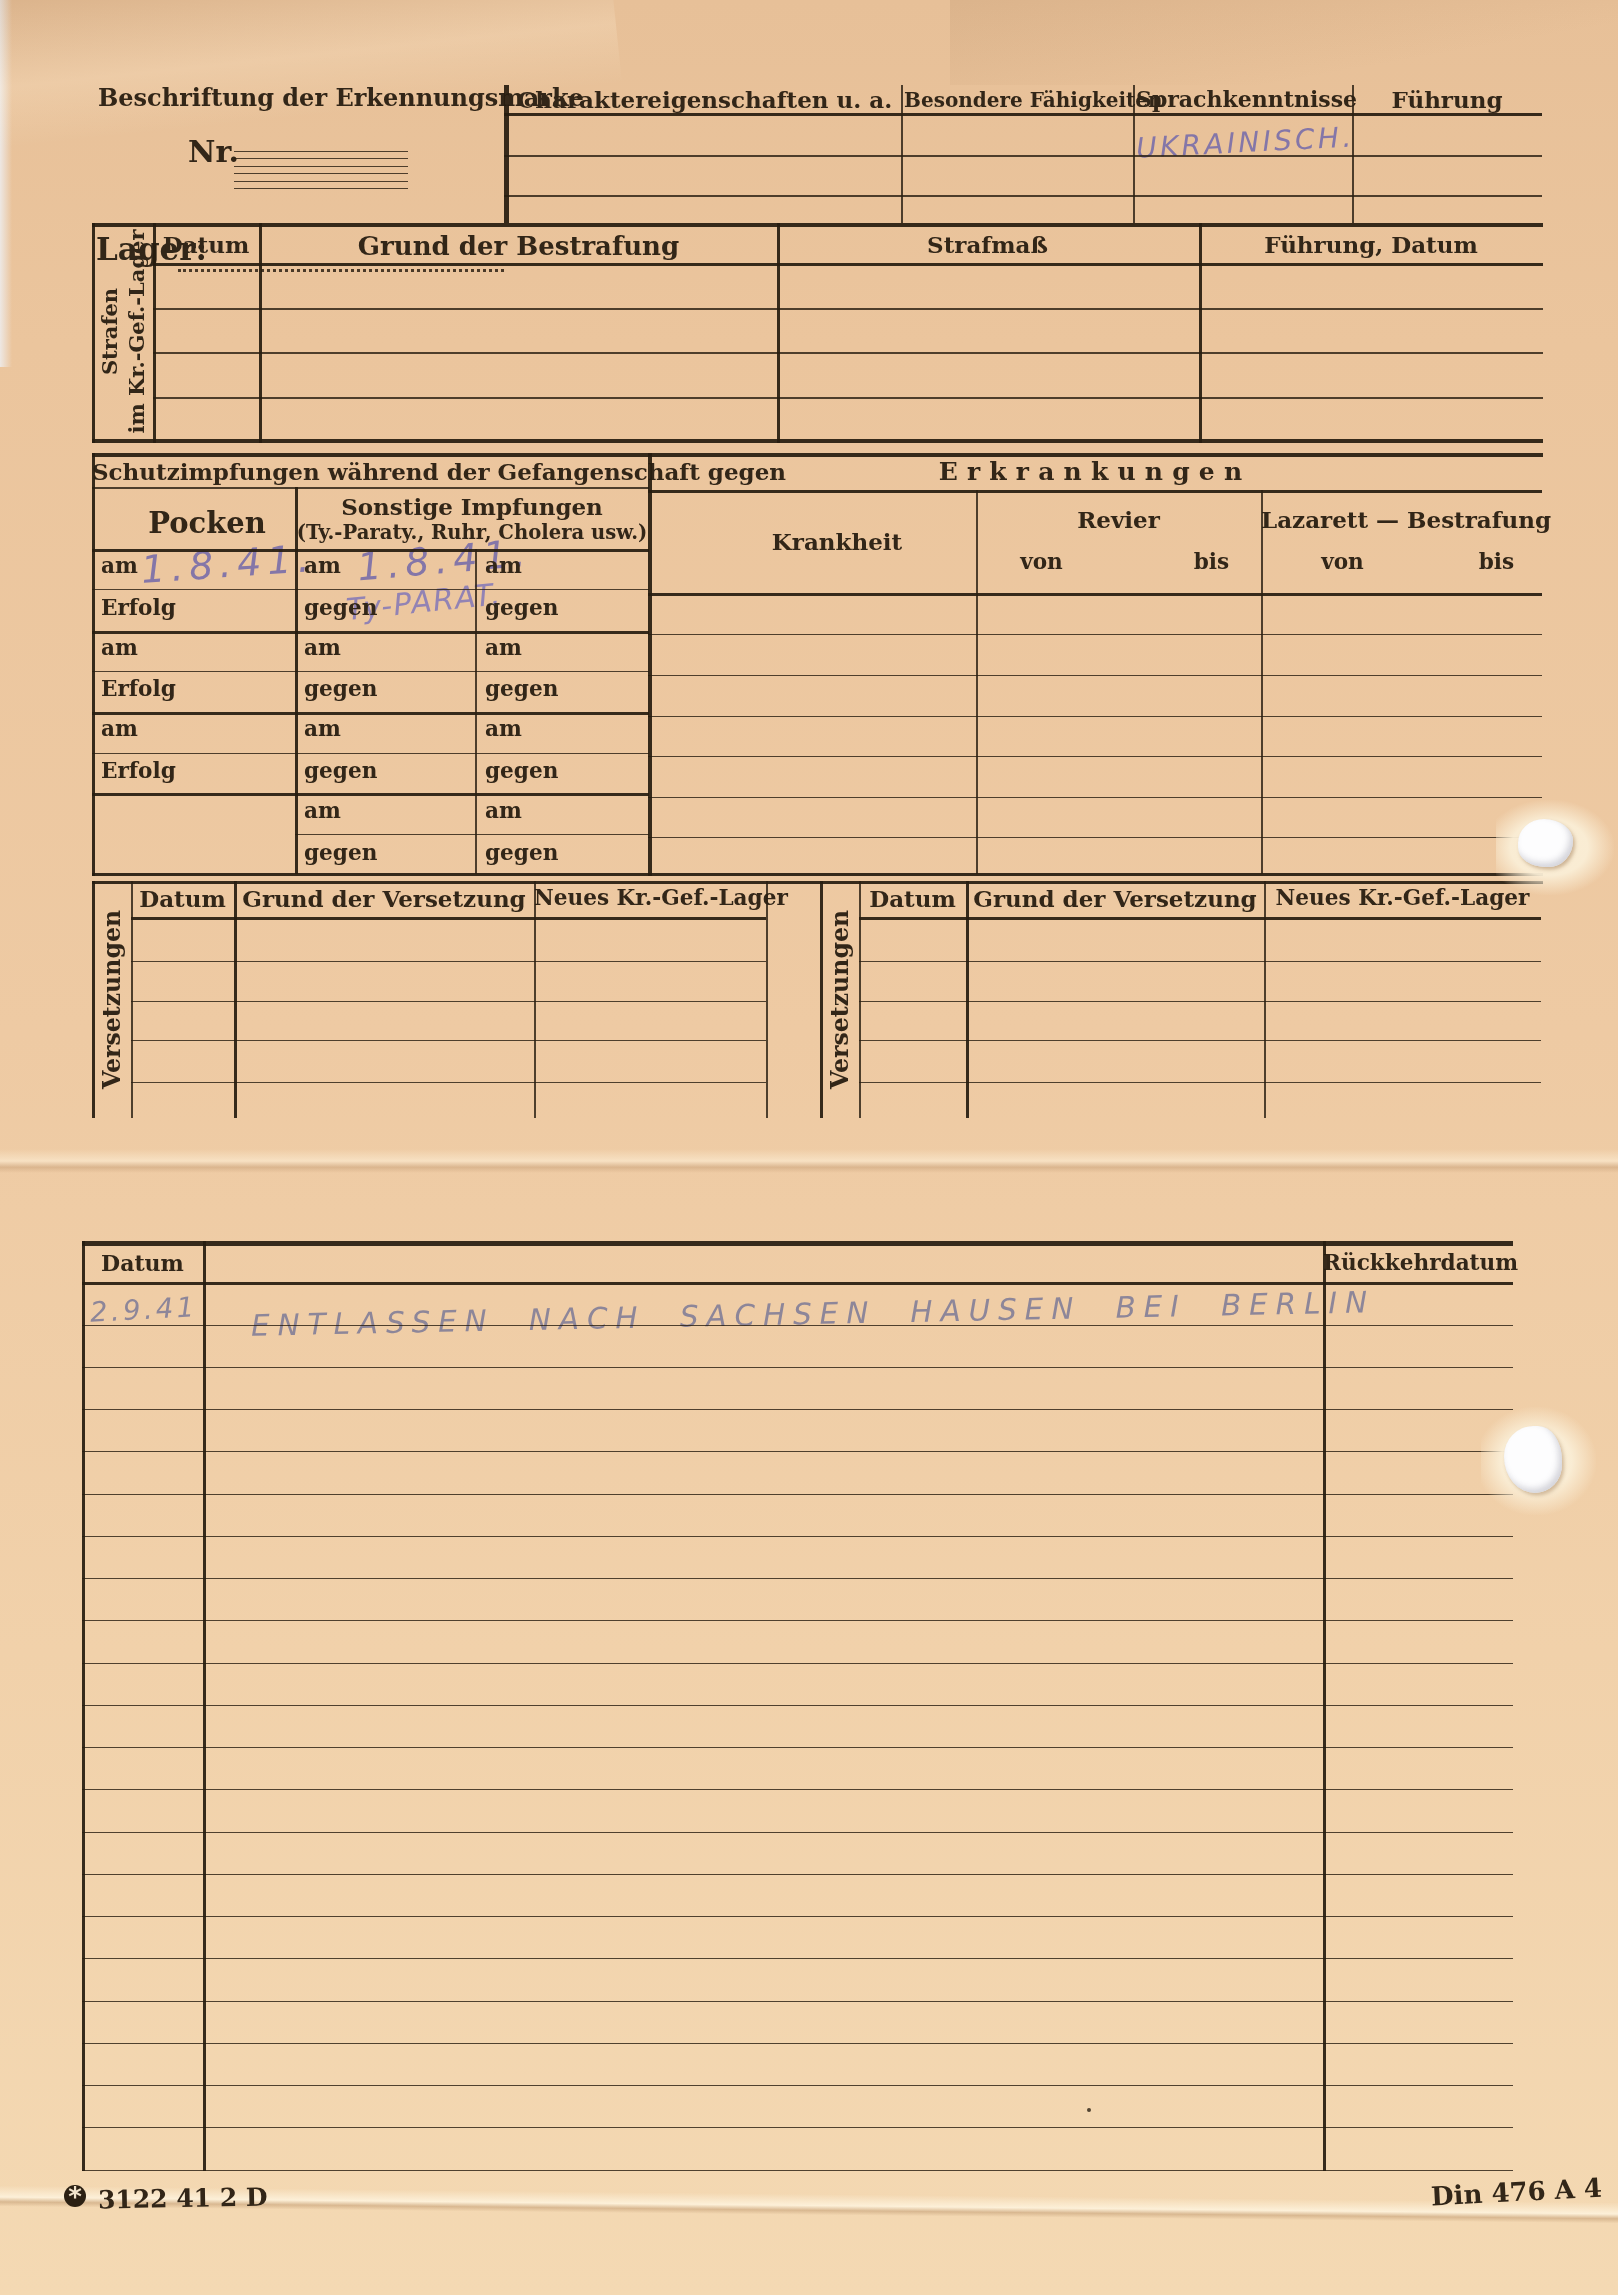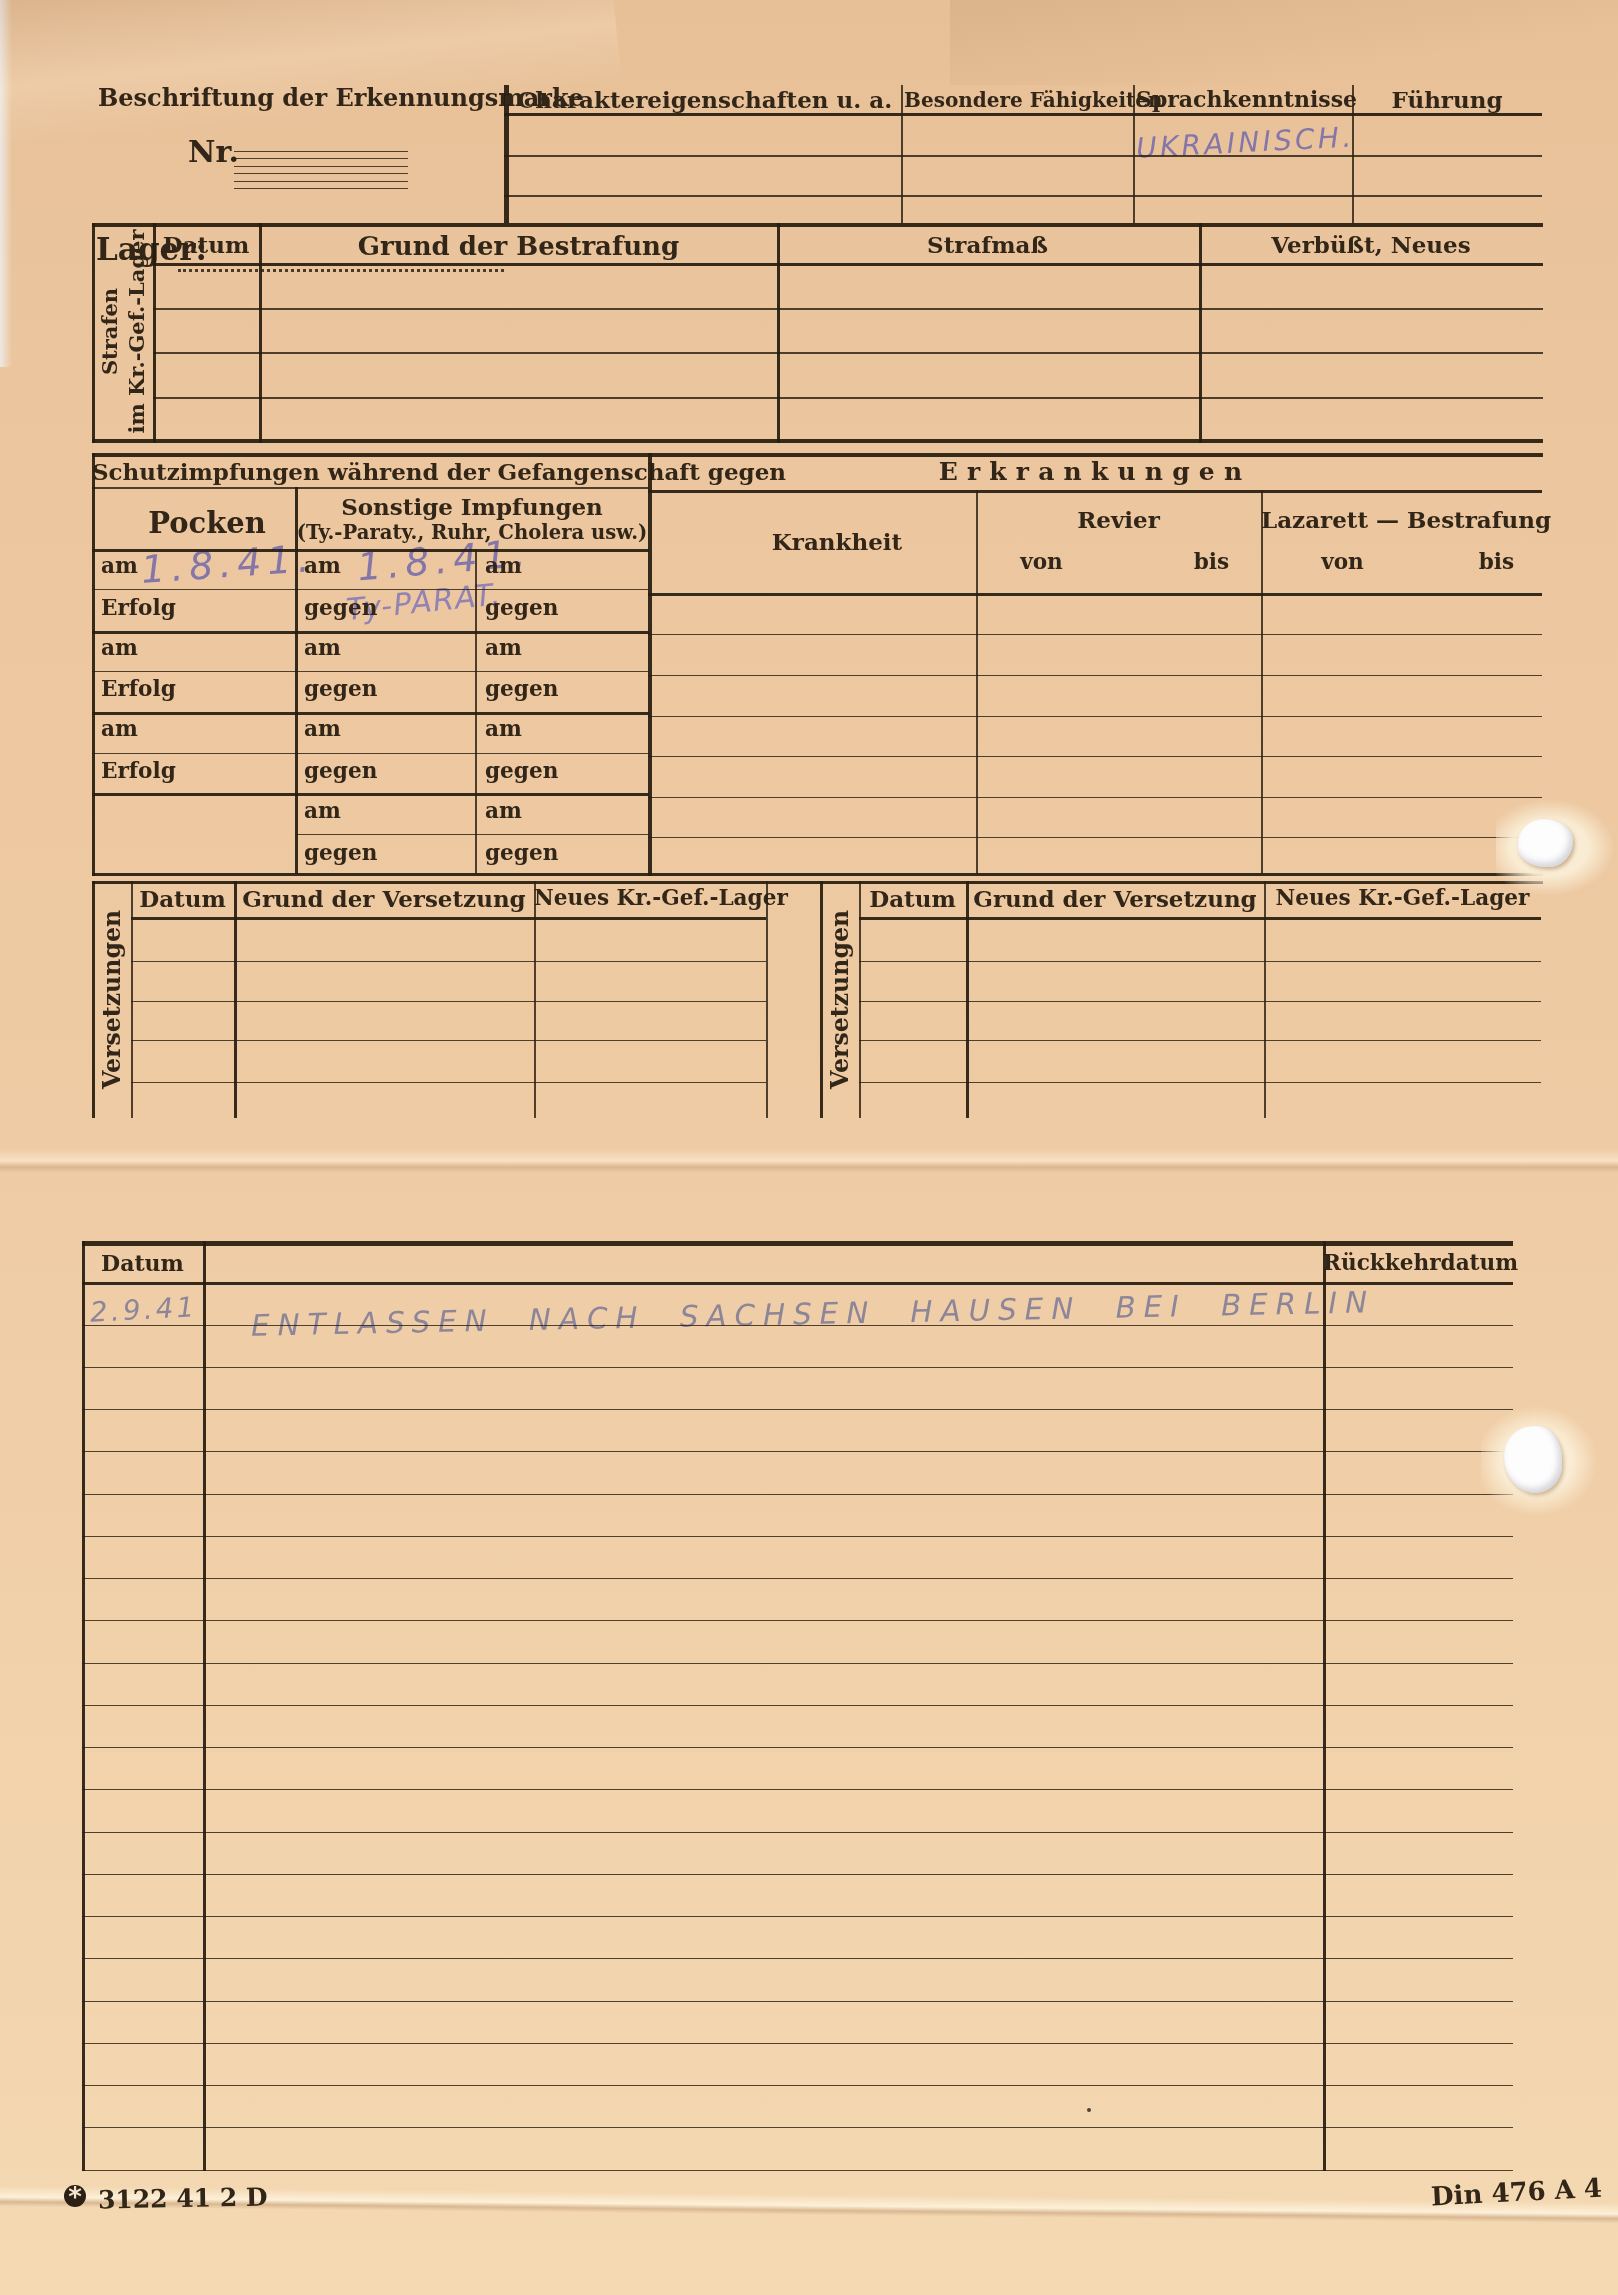--- a/index.html
+++ b/index.html
@@ -47,21 +47,21 @@
 
   <div class="vwrap" style="left:92px;top:223px;width:61px;height:216px;">
     <div class="vtext" style="width:216px;height:61px;font-size:21px;line-height:1.25;">
       <span>Strafen</span>
       <span>im Kr.-Gef.-Lager</span>
     </div>
   </div>
   <div class="t tc" style="left:153px;top:231px;width:106px;font-size:23px;">Datum</div>
   <div class="t tc" style="left:259px;top:231px;width:519px;font-size:26px;">Grund der Bestrafung</div>
   <div class="t tc" style="left:777px;top:231px;width:421px;font-size:23px;">Strafmaß</div>
-  <div class="t tc" style="left:1199px;top:231px;width:344px;font-size:23px;">Verbüßt, Neues</div>
+  <div class="t tc" style="left:1199px;top:231px;width:344px;font-size:23px;">Führung, Datum</div>
 
   <div class="t tc" style="left:92px;top:458px;width:557px;font-size:23px;">Schutzimpfungen während der Gefangenschaft gegen</div>
   <div class="t tc" style="left:92px;top:506px;width:230px;font-size:29px;">Pocken</div>
   <div class="t tc" style="left:295px;top:493px;width:354px;font-size:23px;">Sonstige Impfungen</div>
   <div class="t tc" style="left:295px;top:521px;width:354px;font-size:19.6px;">(Ty.-Paraty., Ruhr, Cholera usw.)</div>
   <div class="hw hw-violet" style="left:141px;top:542px;font-size:38px;letter-spacing:5.9px;transform:rotate(-4deg);">1.8.41.</div>
   <div class="hw hw-violet" style="left:357px;top:538px;font-size:38px;letter-spacing:5.9px;transform:rotate(-5deg);">1.8.41.</div>
   <div class="hw hw-violet" style="left:346px;top:584px;font-size:30px;letter-spacing:1.3px;transform:rotate(-6deg);color:#9283b4;">Ty-PARAT.</div>
 
   <div class="t tc" style="left:648px;top:457px;width:894px;font-size:25px;letter-spacing:9.2px;">Erkrankungen</div>

